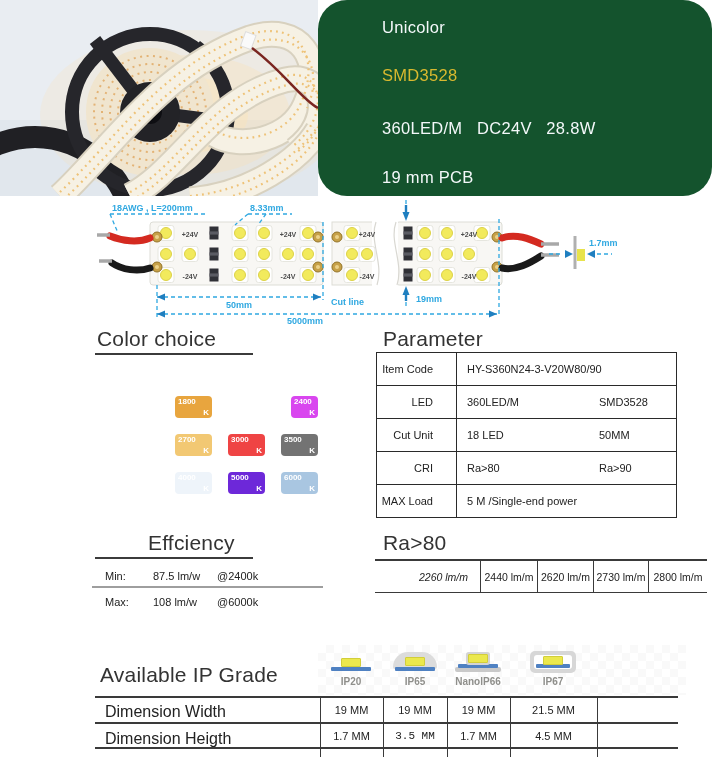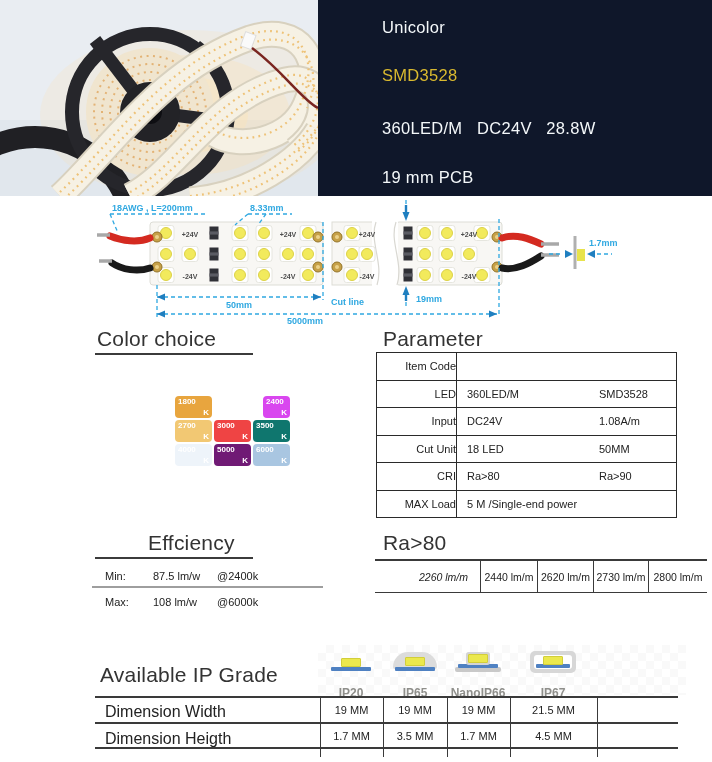--- a/index.html
+++ b/index.html
@@ -7,51 +7,51 @@
        font-family:"Liberation Sans", sans-serif;color:#222;}
   .abs{position:absolute;}
   
   .hero-photo{left:0;top:0;width:318px;height:196px;overflow:hidden;}
   .hero-panel{left:318px;top:0;width:394px;height:196px;background:#3478ab;}
   .hero-line{position:absolute;left:64px;color:#f4f8fa;font-size:16.5px;letter-spacing:.3px;white-space:pre;}
   
   .h2{font-size:21px;color:#333;letter-spacing:.2px;}
   .rule{background:#3b3b3b;height:1.8px;}
   
-  .swgrid{left:175px;top:396px;display:grid;grid-template-columns:repeat(3,37px);grid-auto-rows:22px;gap:2px;}
+  .swgrid{left:175px;top:396px;display:grid;grid-template-columns:repeat(3,37px);grid-auto-rows:22px;gap:16px;}
   .sw{border-radius:4px;position:relative;color:#fff;font-size:8px;font-weight:bold;padding:1px 3px;box-sizing:border-box;}
   .sw .num{position:absolute;left:3px;top:1px;}
   .sw .unit{position:absolute;right:3px;bottom:1px;}
   
   .ptable{left:376px;top:352px;width:301px;height:166px;border:1.5px solid #2a2a2a;box-sizing:border-box;
           display:flex;flex-direction:column;font-size:11px;}
   .prow{flex:1;display:flex;border-top:1.2px solid #2a2a2a;align-items:stretch;}
   .prow:first-child{border-top:none;}
-  .plabel{width:80px;border-right:1.2px solid #2a2a2a;display:flex;align-items:center;justify-content:flex-end;padding-right:0;box-sizing:border-box;}
+  .plabel{width:80px;border-right:1.2px solid #2a2a2a;display:flex;align-items:center;justify-content:flex-end;padding-right:23px;box-sizing:border-box;}
   .pcell{flex:1;position:relative;display:flex;align-items:center;padding-left:10px;}
   .pv2{position:absolute;left:142px;}
   
   .effrow{left:95px;width:230px;height:20px;display:flex;align-items:center;font-size:11px;}
   .effrow .l{width:48px;padding-left:10px;}
   .effrow .v{width:64px;}
   
   .ltable{left:375px;top:559px;width:332px;border-top:1.7px solid #3a3a3a;border-bottom:1.7px solid #3a3a3a;box-sizing:border-box;font-size:11px;}
   .lrow{display:flex;height:26px;align-items:center;}
   .lrow.vals{height:31px;border-top:1.4px solid #3a3a3a;font-size:10.5px;}
   .lc{box-sizing:border-box;border-left:1.2px solid #3a3a3a;height:100%;display:flex;align-items:center;justify-content:center;}
   .lc.first{border-left:none;justify-content:flex-end;padding-right:12px;}
   
   .checker{left:318px;top:645px;width:368px;height:50px;opacity:.5;
      background:conic-gradient(#f2f2f2 25%,transparent 0 50%,#f2f2f2 0 75%,transparent 0);
      background-size:16px 16px;}
   .hline{position:absolute;height:1.7px;background:#3a3a3a;}
   .vline{position:absolute;width:1.3px;background:#3a3a3a;}
   .ipicon{width:62px;top:650px;text-align:center;}
   .icart{position:relative;width:62px;height:24px;}
-  .iclabel{font-size:12px;font-weight:bold;color:#8f8f8b;margin-top:12px;}
+  .iclabel{font-size:10px;font-weight:bold;color:#8f8f8b;margin-top:2px;}
   .bluebar{position:absolute;width:40px;height:4px;background:#4f81c2;border-radius:1px;left:11px;}
   .led{position:absolute;width:20px;height:9px;background:#ebe84d;border:1px solid #d2ce3a;box-sizing:border-box;border-radius:1px;left:21px;}
   .dome{position:absolute;left:9px;top:2px;width:44px;height:17px;background:#dcdcdc;border-radius:22px 22px 3px 3px;}
   .nanobase{position:absolute;left:8px;top:17px;width:46px;height:5px;background:#c9c9c9;border-radius:2px;}
   .shell{position:absolute;left:8px;top:1px;width:46px;height:22px;background:#d7d7d7;border-radius:5px;}
   .shellin{position:absolute;left:12px;top:5px;width:38px;height:14px;background:#ffffff;border-radius:3px;}
   .ipval{position:absolute;font-size:11px;text-align:center;line-height:14px;}
   .iplabel{position:absolute;left:105px;font-size:16px;color:#222;}
 </style>
 </head>
@@ -95,21 +95,21 @@
       <path d="M130,192 C180,166 210,96 285,76 C323,67 331,116 293,146" stroke="#eec277" stroke-width="2.2" stroke-dasharray="1.8,4.2"></path>
       <path d="M132,200 C182,174 214,105 287,85 C327,75 337,122 297,152" stroke="#eec277" stroke-width="2.2" stroke-dasharray="1.8,4.2"></path>
       <path d="M190,196 C250,191 298,156 318,126" stroke="#eec277" stroke-width="2.2" stroke-dasharray="1.8,4.2"></path>
       <path d="M192,204 C252,199 302,165 318,135" stroke="#eec277" stroke-width="2.2" stroke-dasharray="1.8,4.2"></path>
     </g>
     <rect x="243" y="33" width="11" height="15" fill="#fafafa" stroke="#dddddd" transform="rotate(20 248 40)"></rect>
     <path d="M252,48 C282,70 302,100 318,108" fill="none" stroke="#7a2520" stroke-width="2.5"></path>
   </svg>
 </div>
 
-<div class="abs hero-panel" style="background: #0f172a;">
+<div class="abs hero-panel" style="background: #14532d; border-radius: 29px;">
   <div class="hero-line" style="top:18px;">Unicolor</div>
   <div class="hero-line" style="top: 66px; color: rgb(217, 185, 47);">SMD3528</div>
   <div class="hero-line" style="top:119px;">360LED/M   DC24V   28.8W</div>
   <div class="hero-line" style="top:168px;">19 mm PCB</div>
 </div>
 
 <svg class="abs" style="left:0;top:197px;" width="712" height="130" viewBox="0 0 712 130" font-family="Liberation Sans, sans-serif">
   <defs>
     <g id="led">
       <rect x="-8" y="-7.5" width="16" height="15" rx="2.5" fill="#ffffff" stroke="#e6e6df" stroke-width="1"></rect>
@@ -264,55 +264,52 @@
       <span class="unit">K</span>
     </div>
   <div class="sw" style="background: rgb(242, 200, 115);">
       <span class="num">2700</span>
       <span class="unit">K</span>
     </div>
   <div class="sw" style="background: #ef4444;">
       <span class="num">3000</span>
       <span class="unit">K</span>
     </div>
-  <div class="sw" style="background: #0f766e;">
+  <div class="sw" style="background: #737373;">
       <span class="num">3500</span>
       <span class="unit">K</span>
     </div>
   <div class="sw" style="background: rgb(238, 244, 250);">
       <span class="num">4000</span>
       <span class="unit">K</span>
     </div>
-  <div class="sw" style="background: #701a75; padding-left: 16px;">
+  <div class="sw" style="background: #6d28d9; padding-left: 16px;">
       <span class="num">5000</span>
       <span class="unit">K</span>
     </div>
   <div class="sw" style="background: rgb(169, 198, 225);">
       <span class="num">6000</span>
       <span class="unit">K</span>
     </div>
 </div>
 
 <div class="abs h2" style="left:383px;top:327px;">Parameter</div>
 <div class="abs ptable">
   <div class="prow">
       <div class="plabel">Item Code</div>
+      <div class="pcell">
+        <span>HY-S360N24-3-V20W80/90</span>
+        <span class="pv2"></span>
+      </div>
     </div>
   <div class="prow">
       <div class="plabel">LED</div>
       <div class="pcell">
         <span>360LED/M</span>
         <span class="pv2">SMD3528</span>
-      </div>
-    </div>
-  <div class="prow">
-      <div class="plabel">Input</div>
-      <div class="pcell">
-        <span>DC24V</span>
-        <span class="pv2">1.08A/m</span>
       </div>
     </div>
   <div class="prow">
       <div class="plabel">Cut Unit</div>
       <div class="pcell">
         <span>18 LED</span>
         <span class="pv2">50MM</span>
       </div>
     </div>
   <div class="prow">
@@ -404,15 +401,15 @@
 <div class="vline" style="left:597px;top:696px;height:61px;"></div>
 
 <div class="iplabel" style="top:703px;">Dimension Width</div>
 <div class="iplabel" style="top:730px;">Dimension Heigth</div>
 
 <div class="ipval" style="left:320px;top:703px;width:63px;">19 MM</div>
 <div class="ipval" style="left:383px;top:703px;width:64px;">19 MM</div>
 <div class="ipval" style="left:447px;top:703px;width:63px;">19 MM</div>
 <div class="ipval" style="left:510px;top:703px;width:87px;">21.5 MM</div>
 <div class="ipval" style="left:320px;top:729px;width:63px;">1.7 MM</div>
-<div class="ipval" style="left:383px;top:729px;width:64px;">3.5 MM</div>
+<div class="ipval" style="left:383px;top:729px;width:64px;font-family:Liberation Mono, monospace;">3.5 MM</div>
 <div class="ipval" style="left:447px;top:729px;width:63px;">1.7 MM</div>
 <div class="ipval" style="left:510px;top:729px;width:87px;">4.5 MM</div>
 
 </body></html>

